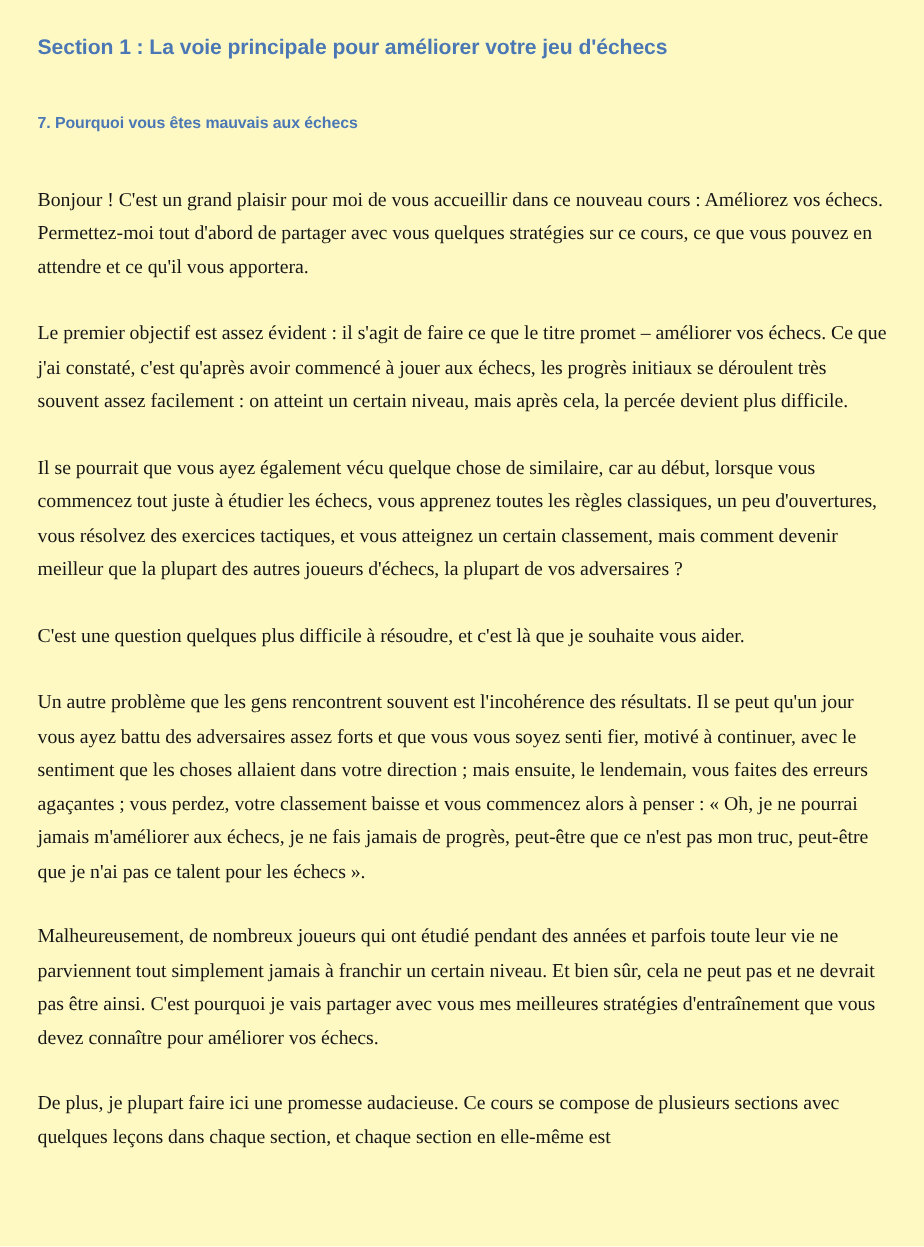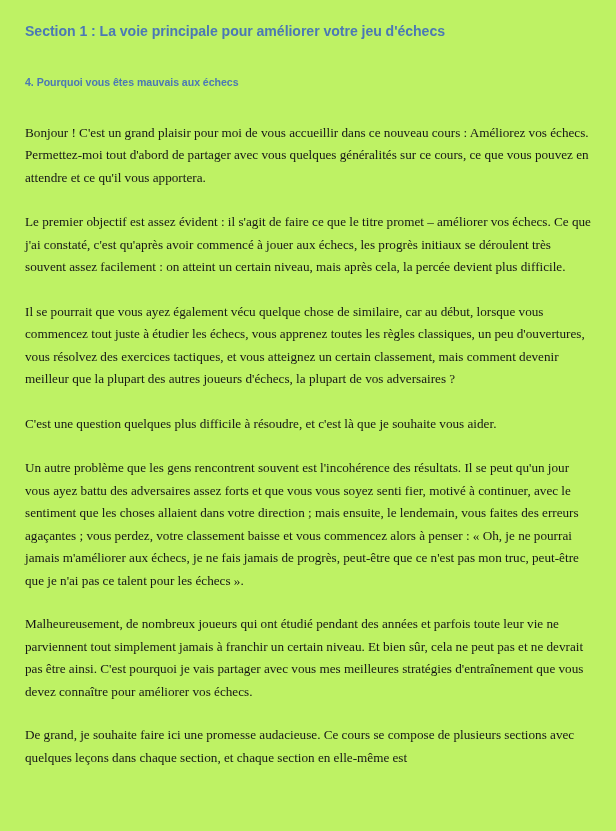--- a/index.html
+++ b/index.html
@@ -13,21 +13,21 @@
     height: 831px;
     overflow: hidden;
     font-family: "Liberation Serif", "DejaVu Serif", serif;
     -webkit-font-smoothing: antialiased;
   }
 
   #page {
     position: relative;
     width: 616px;
     height: 831px;
-    background: #bef264;
+    background: #fef9c3;
     box-sizing: border-box;
     padding: 0 25px;
   }
 
   .doc-heading {
     font-family: "Liberation Sans", "DejaVu Sans", sans-serif;
     font-weight: bold;
     font-size: 14.1px;
     line-height: 1.25;
     color: #4b78b5;
@@ -74,39 +74,39 @@
     height: 21px;
   }
 </style>
 </head>
 <body>
 
 <div id="page">
 
   <h1 class="doc-heading">Section 1 : La voie principale pour améliorer votre jeu d'échecs</h1>
 
-  <h2 class="doc-subheading">4. Pourquoi vous êtes mauvais aux échecs</h2>
+  <h2 class="doc-subheading">7. Pourquoi vous êtes mauvais aux échecs</h2>
 
   <div class="body-block first-body">
 
-    <p class="para">Bonjour ! C'est un grand plaisir pour moi de vous accueillir dans ce nouveau cours : Améliorez vos échecs. Permettez-moi tout d'abord de partager avec vous quelques généralités sur ce cours, ce que vous pouvez en attendre et ce qu'il vous apportera.</p>
+    <p class="para">Bonjour ! C'est un grand plaisir pour moi de vous accueillir dans ce nouveau cours : Améliorez vos échecs. Permettez-moi tout d'abord de partager avec vous quelques stratégies sur ce cours, ce que vous pouvez en attendre et ce qu'il vous apportera.</p>
     <div class="gap"></div>
 
     <p class="para">Le premier objectif est assez évident : il s'agit de faire ce que le titre promet – améliorer vos échecs. Ce que j'ai constaté, c'est qu'après avoir commencé à jouer aux échecs, les progrès initiaux se déroulent très souvent assez facilement : on atteint un certain niveau, mais après cela, la percée devient plus difficile.</p>
     <div class="gap"></div>
 
     <p class="para">Il se pourrait que vous ayez également vécu quelque chose de similaire, car au début, lorsque vous commencez tout juste à étudier les échecs, vous apprenez toutes les règles classiques, un peu d'ouvertures, vous résolvez des exercices tactiques, et vous atteignez un certain classement, mais comment devenir meilleur que la plupart des autres joueurs d'échecs, la plupart de vos adversaires ?</p>
     <div class="gap"></div>
 
     <p class="para">C'est une question quelques plus difficile à résoudre, et c'est là que je souhaite vous aider.</p>
     <div class="gap"></div>
 
     <p class="para">Un autre problème que les gens rencontrent souvent est l'incohérence des résultats. Il se peut qu'un jour vous ayez battu des adversaires assez forts et que vous vous soyez senti fier, motivé à continuer, avec le sentiment que les choses allaient dans votre direction ; mais ensuite, le lendemain, vous faites des erreurs agaçantes ; vous perdez, votre classement baisse et vous commencez alors à penser : « Oh, je ne pourrai jamais m'améliorer aux échecs, je ne fais jamais de progrès, peut-être que ce n'est pas mon truc, peut-être que je n'ai pas ce talent pour les échecs ».</p>
     <div class="gap-sm"></div>
 
     <p class="para">Malheureusement, de nombreux joueurs qui ont étudié pendant des années et parfois toute leur vie ne parviennent tout simplement jamais à franchir un certain niveau. Et bien sûr, cela ne peut pas et ne devrait pas être ainsi. C'est pourquoi je vais partager avec vous mes meilleures stratégies d'entraînement que vous devez connaître pour améliorer vos échecs.</p>
     <div class="gap-sm"></div>
 
-    <p class="para">De grand, je souhaite faire ici une promesse audacieuse. Ce cours se compose de plusieurs sections avec quelques leçons dans chaque section, et chaque section en elle-même est</p>
+    <p class="para">De plus, je plupart faire ici une promesse audacieuse. Ce cours se compose de plusieurs sections avec quelques leçons dans chaque section, et chaque section en elle-même est</p>
 
   </div>
 
 </div>
 
 </body></html>

